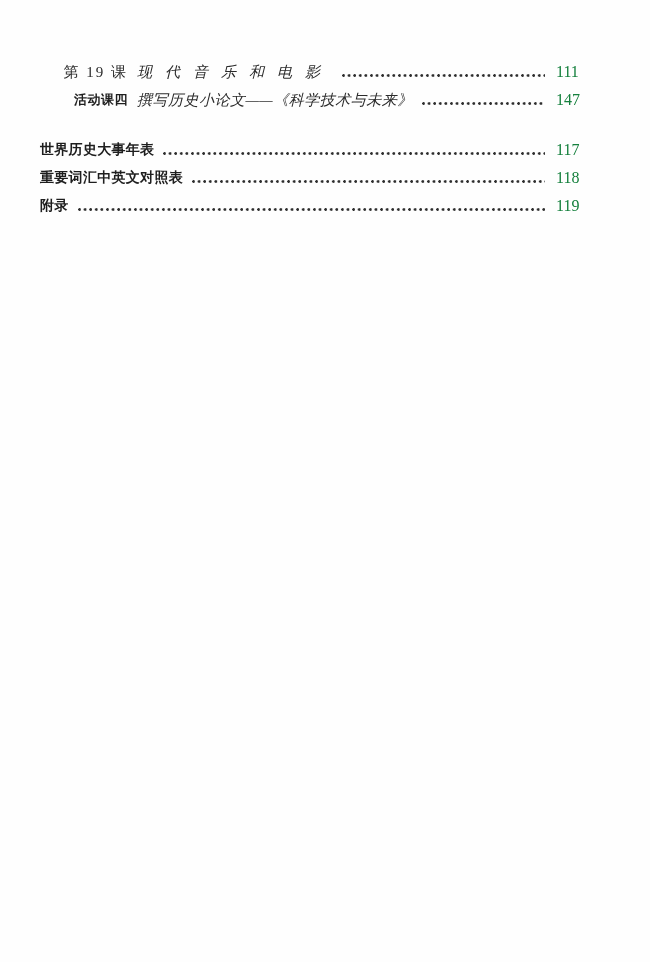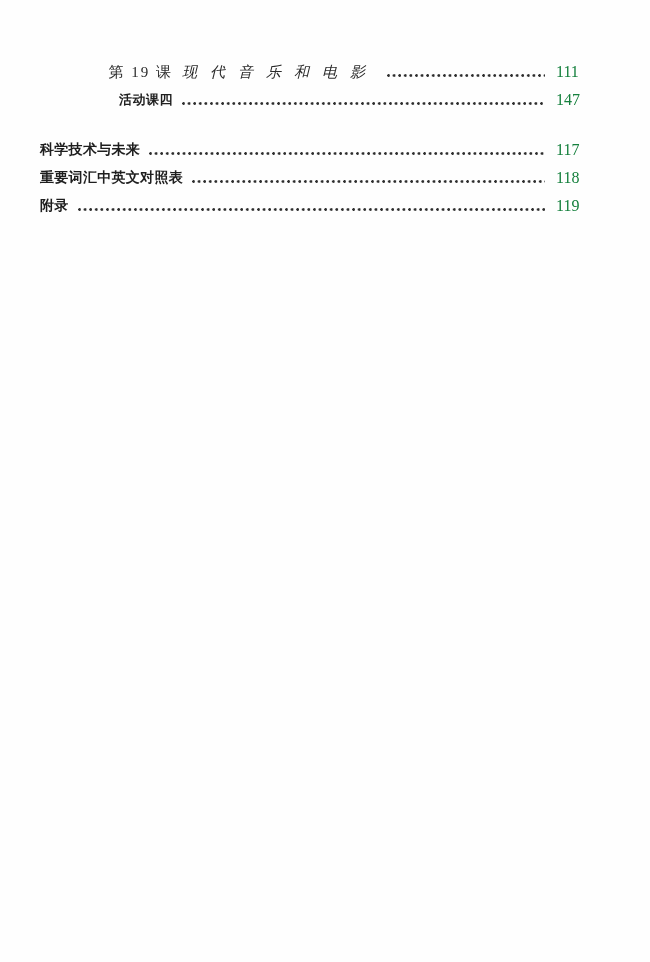--- a/index.html
+++ b/index.html
@@ -28,21 +28,20 @@
     align-items: center;
     height: 28px;
     white-space: nowrap;
   }
   
   .lesson-label {
     width: 128px;
     display: inline-flex;
     justify-content: flex-end;
     flex: none;
-    padding-left: 45px;
   }
   .label-song {
     font-family: "Liberation Serif", "DejaVu Serif", serif;
     font-size: 15px;
     letter-spacing: 2px;
     color: #2a2a2a;
   }
   .label-hei {
     font-family: "Liberation Sans", "DejaVu Sans", sans-serif;
     font-weight: 700;
@@ -111,28 +110,29 @@
 
     <div class="toc-row">
       <span class="lesson-label label-song">第 19 课</span>
       <span class="lesson-title kai spread">现代音乐和电影</span>
       <span class="leader"></span>
       <span class="page-num">111</span>
     </div>
 
     <div class="toc-row">
       <span class="lesson-label label-hei">活动课四</span>
+      <span class="lesson-title kai tight">撰写历史小论文——《科学技术与未来》</span>
       <span class="leader"></span>
       <span class="page-num">147</span>
     </div>
 
     <div class="back-group">
 
       <div class="toc-row">
-        <span class="back-title">科学技术与未来</span>
+        <span class="back-title">世界历史大事年表</span>
         <span class="leader"></span>
         <span class="page-num">117</span>
       </div>
 
       <div class="toc-row">
         <span class="back-title">重要词汇中英文对照表</span>
         <span class="leader"></span>
         <span class="page-num">118</span>
       </div>
 

